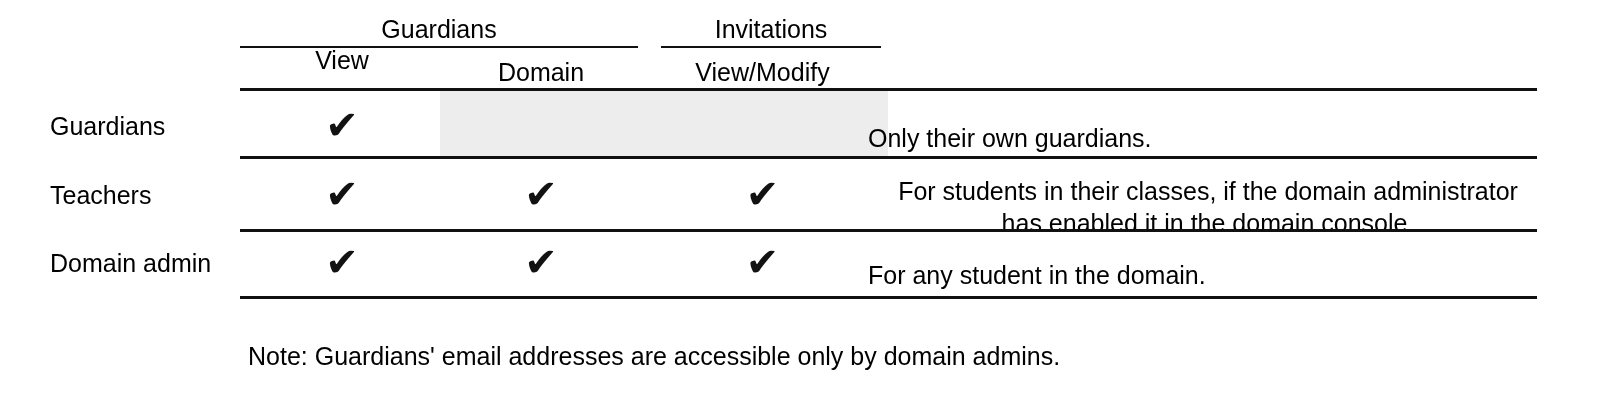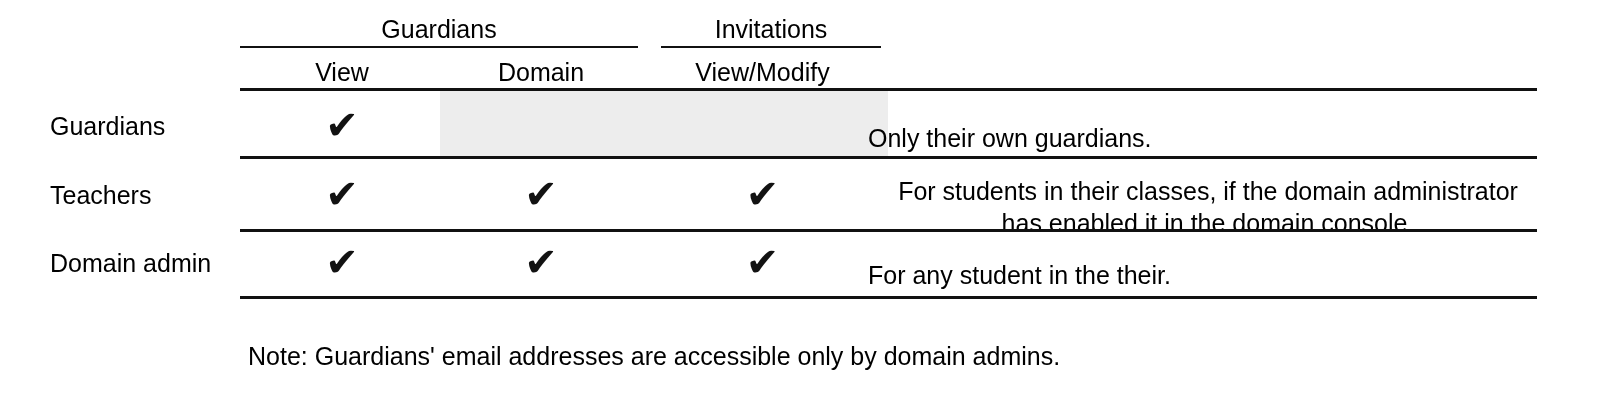--- a/index.html
+++ b/index.html
@@ -85,21 +85,21 @@
 
 <div class="sheet">
 
   <div class="group-head" style="left:240px; top:14px; width:398px;">Guardians</div>
 
   <div class="group-head" style="left:661px; top:14px; width:220px;">Invitations</div>
 
   <div class="rule thin" style="left:240px; top:46px; width:398px;"></div>
   <div class="rule thin" style="left:661px; top:46px; width:220px;"></div>
 
-  <div class="centered" style="left:240px; top:56px; width:204px;text-align:center;">View</div>
+  <div class="centered" style="left:240px; top:44px; width:204px;text-align:center;">View</div>
 
   <div class="centered" style="left:444px; top:56px; width:194px;">Domain</div>
 
   <div class="centered" style="left:661px; top:56px; width:203px;">View/Modify</div>
 
   <div class="rule" style="left:240px; top:88px; width:1297px;"></div>
 
   <div class="shade" style="left:440px; top:91px; width:448px; height:65px;"></div>
 
   <div class="row-label" style="left:50px; top:110px; width:190px;">Guardians</div>
@@ -128,19 +128,19 @@
   <div class="rule" style="left:240px; top:229px; width:1297px;"></div>
 
   <div class="row-label" style="left:50px; top:247px; width:200px;">Domain admin</div>
 
   <div class="check" style="left:240px; top:242px; width:204px;">✔</div>
 
   <div class="check" style="left:444px; top:242px; width:194px;">✔</div>
 
   <div class="check" style="left:661px; top:242px; width:203px;">✔</div>
 
-  <div class="desc" style="left:868px; top:247px; width:670px;">For any student in the their.</div>
+  <div class="desc" style="left:868px; top:247px; width:670px;">For any student in the domain.</div>
 
   <div class="rule" style="left:240px; top:296px; width:1297px;"></div>
 
   <div class="note" style="left:248px; top:340px;">Note: Guardians' email addresses are accessible only by domain admins.</div>
 
 </div>
 
 </body></html>

